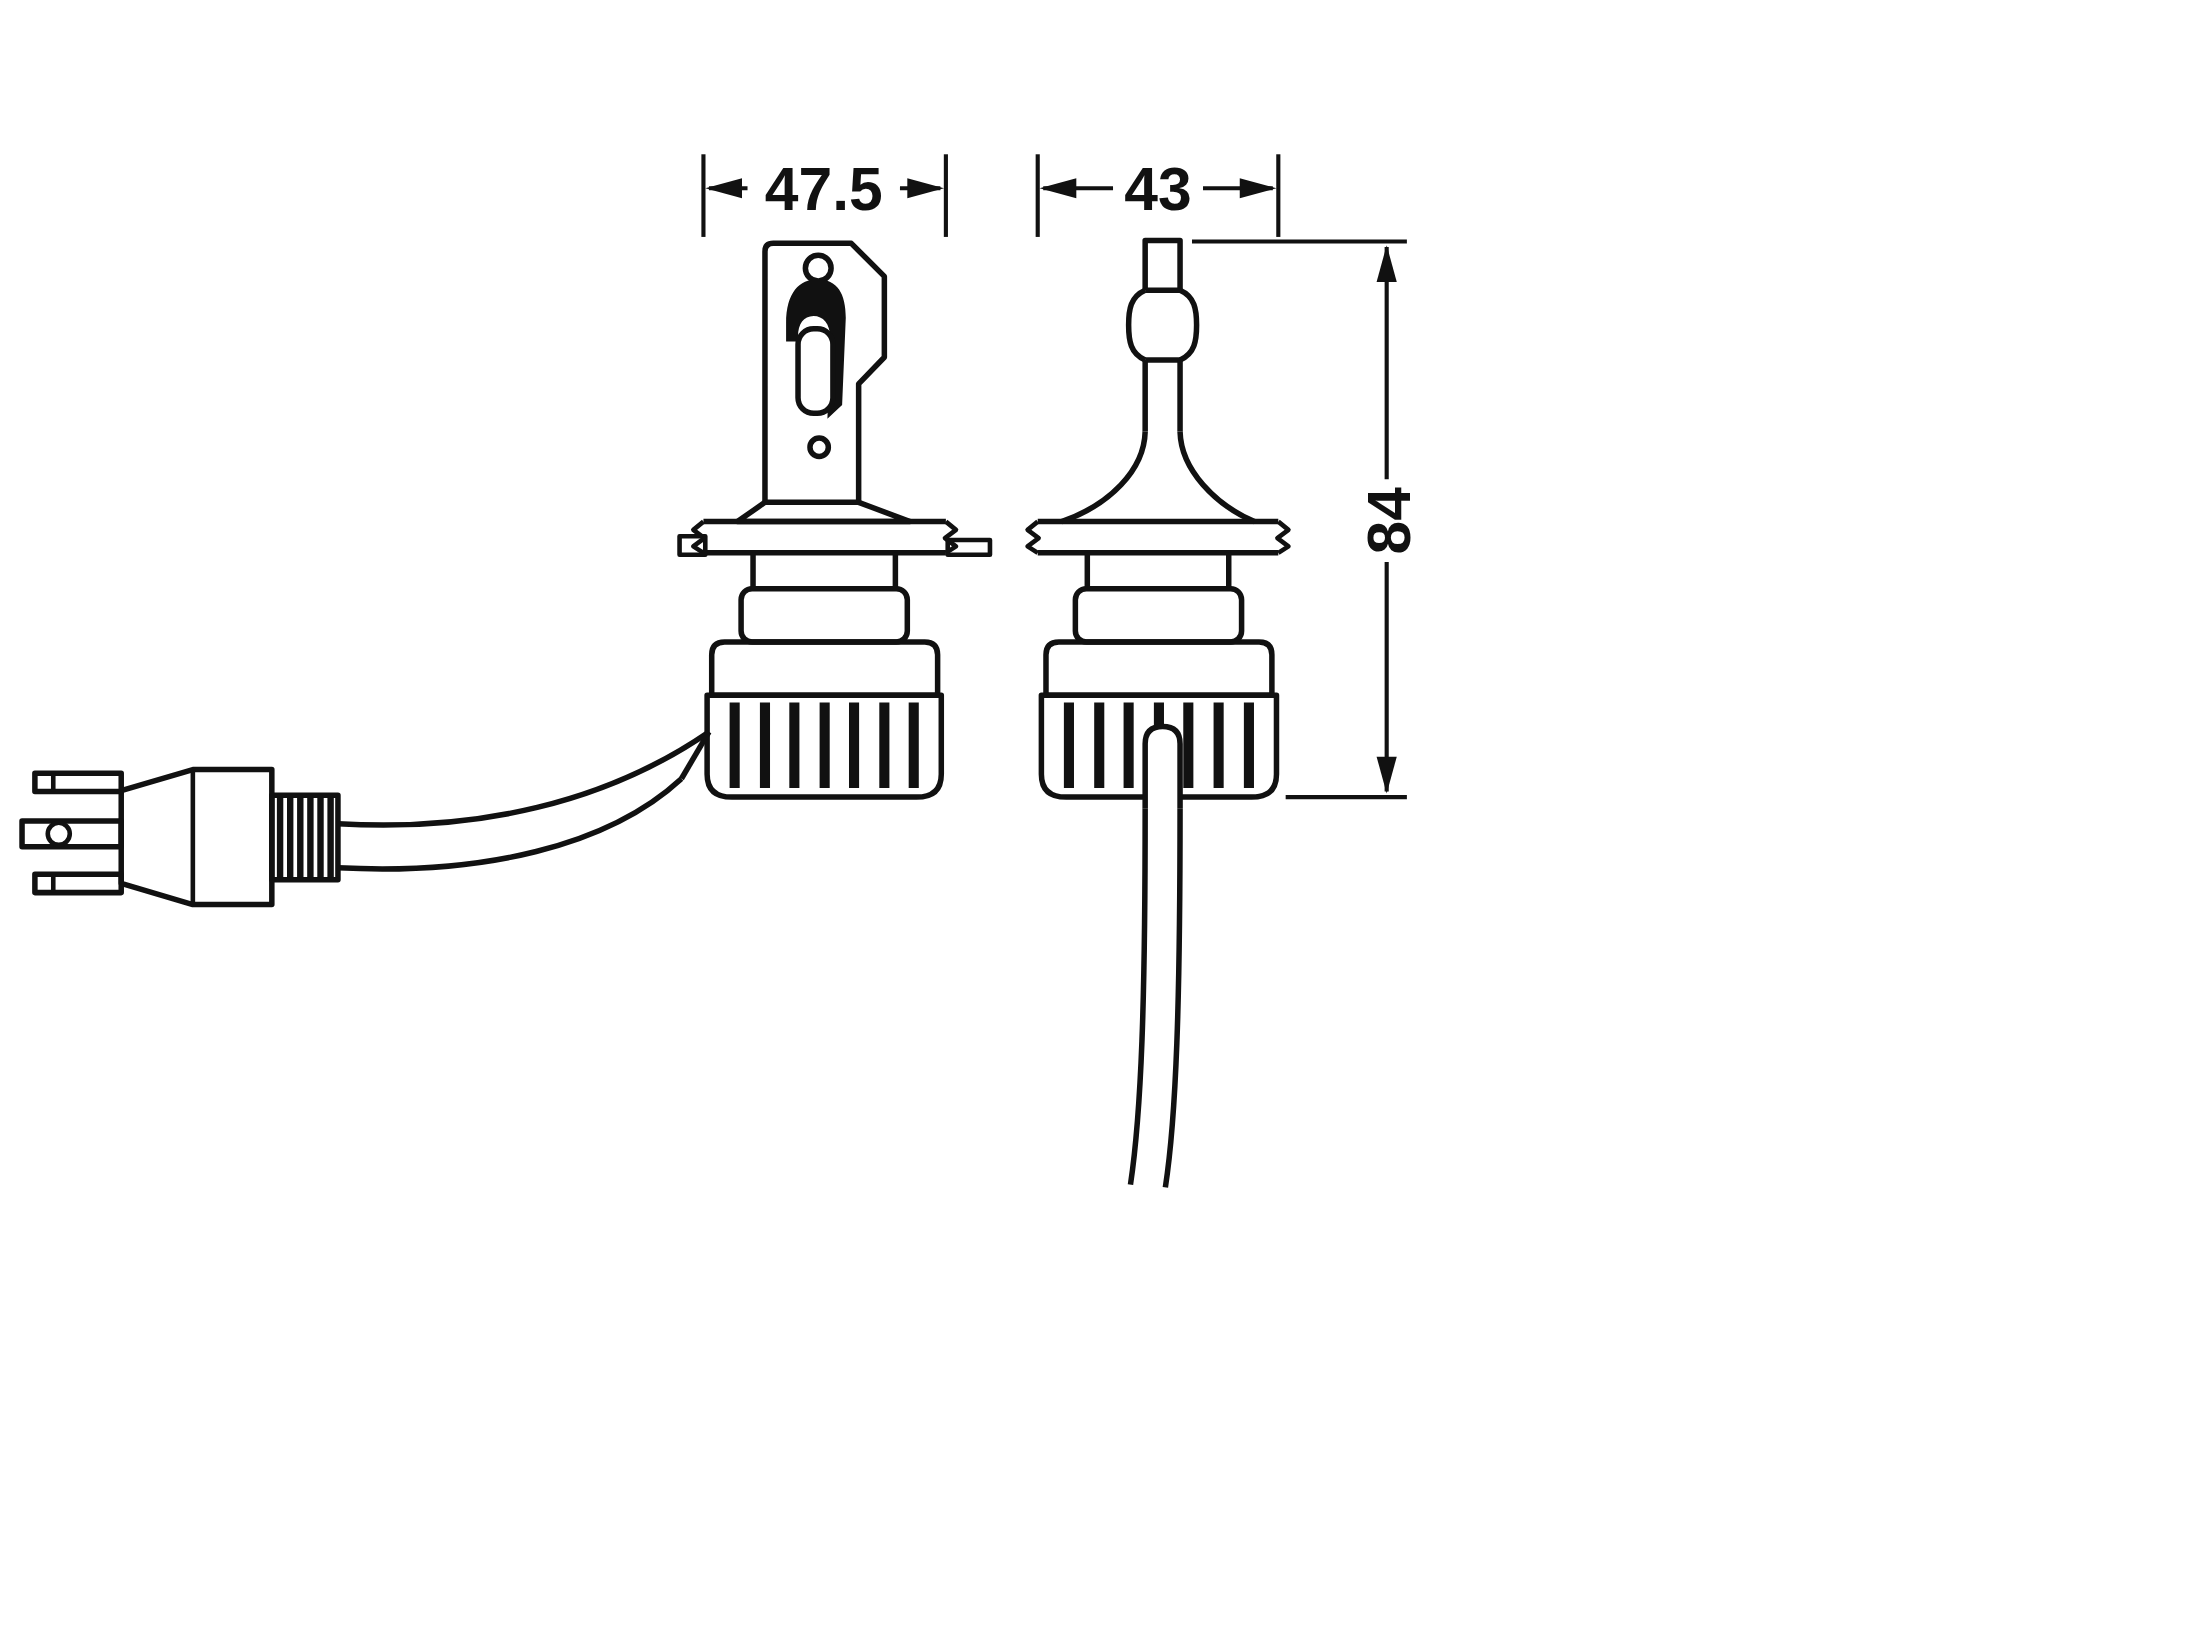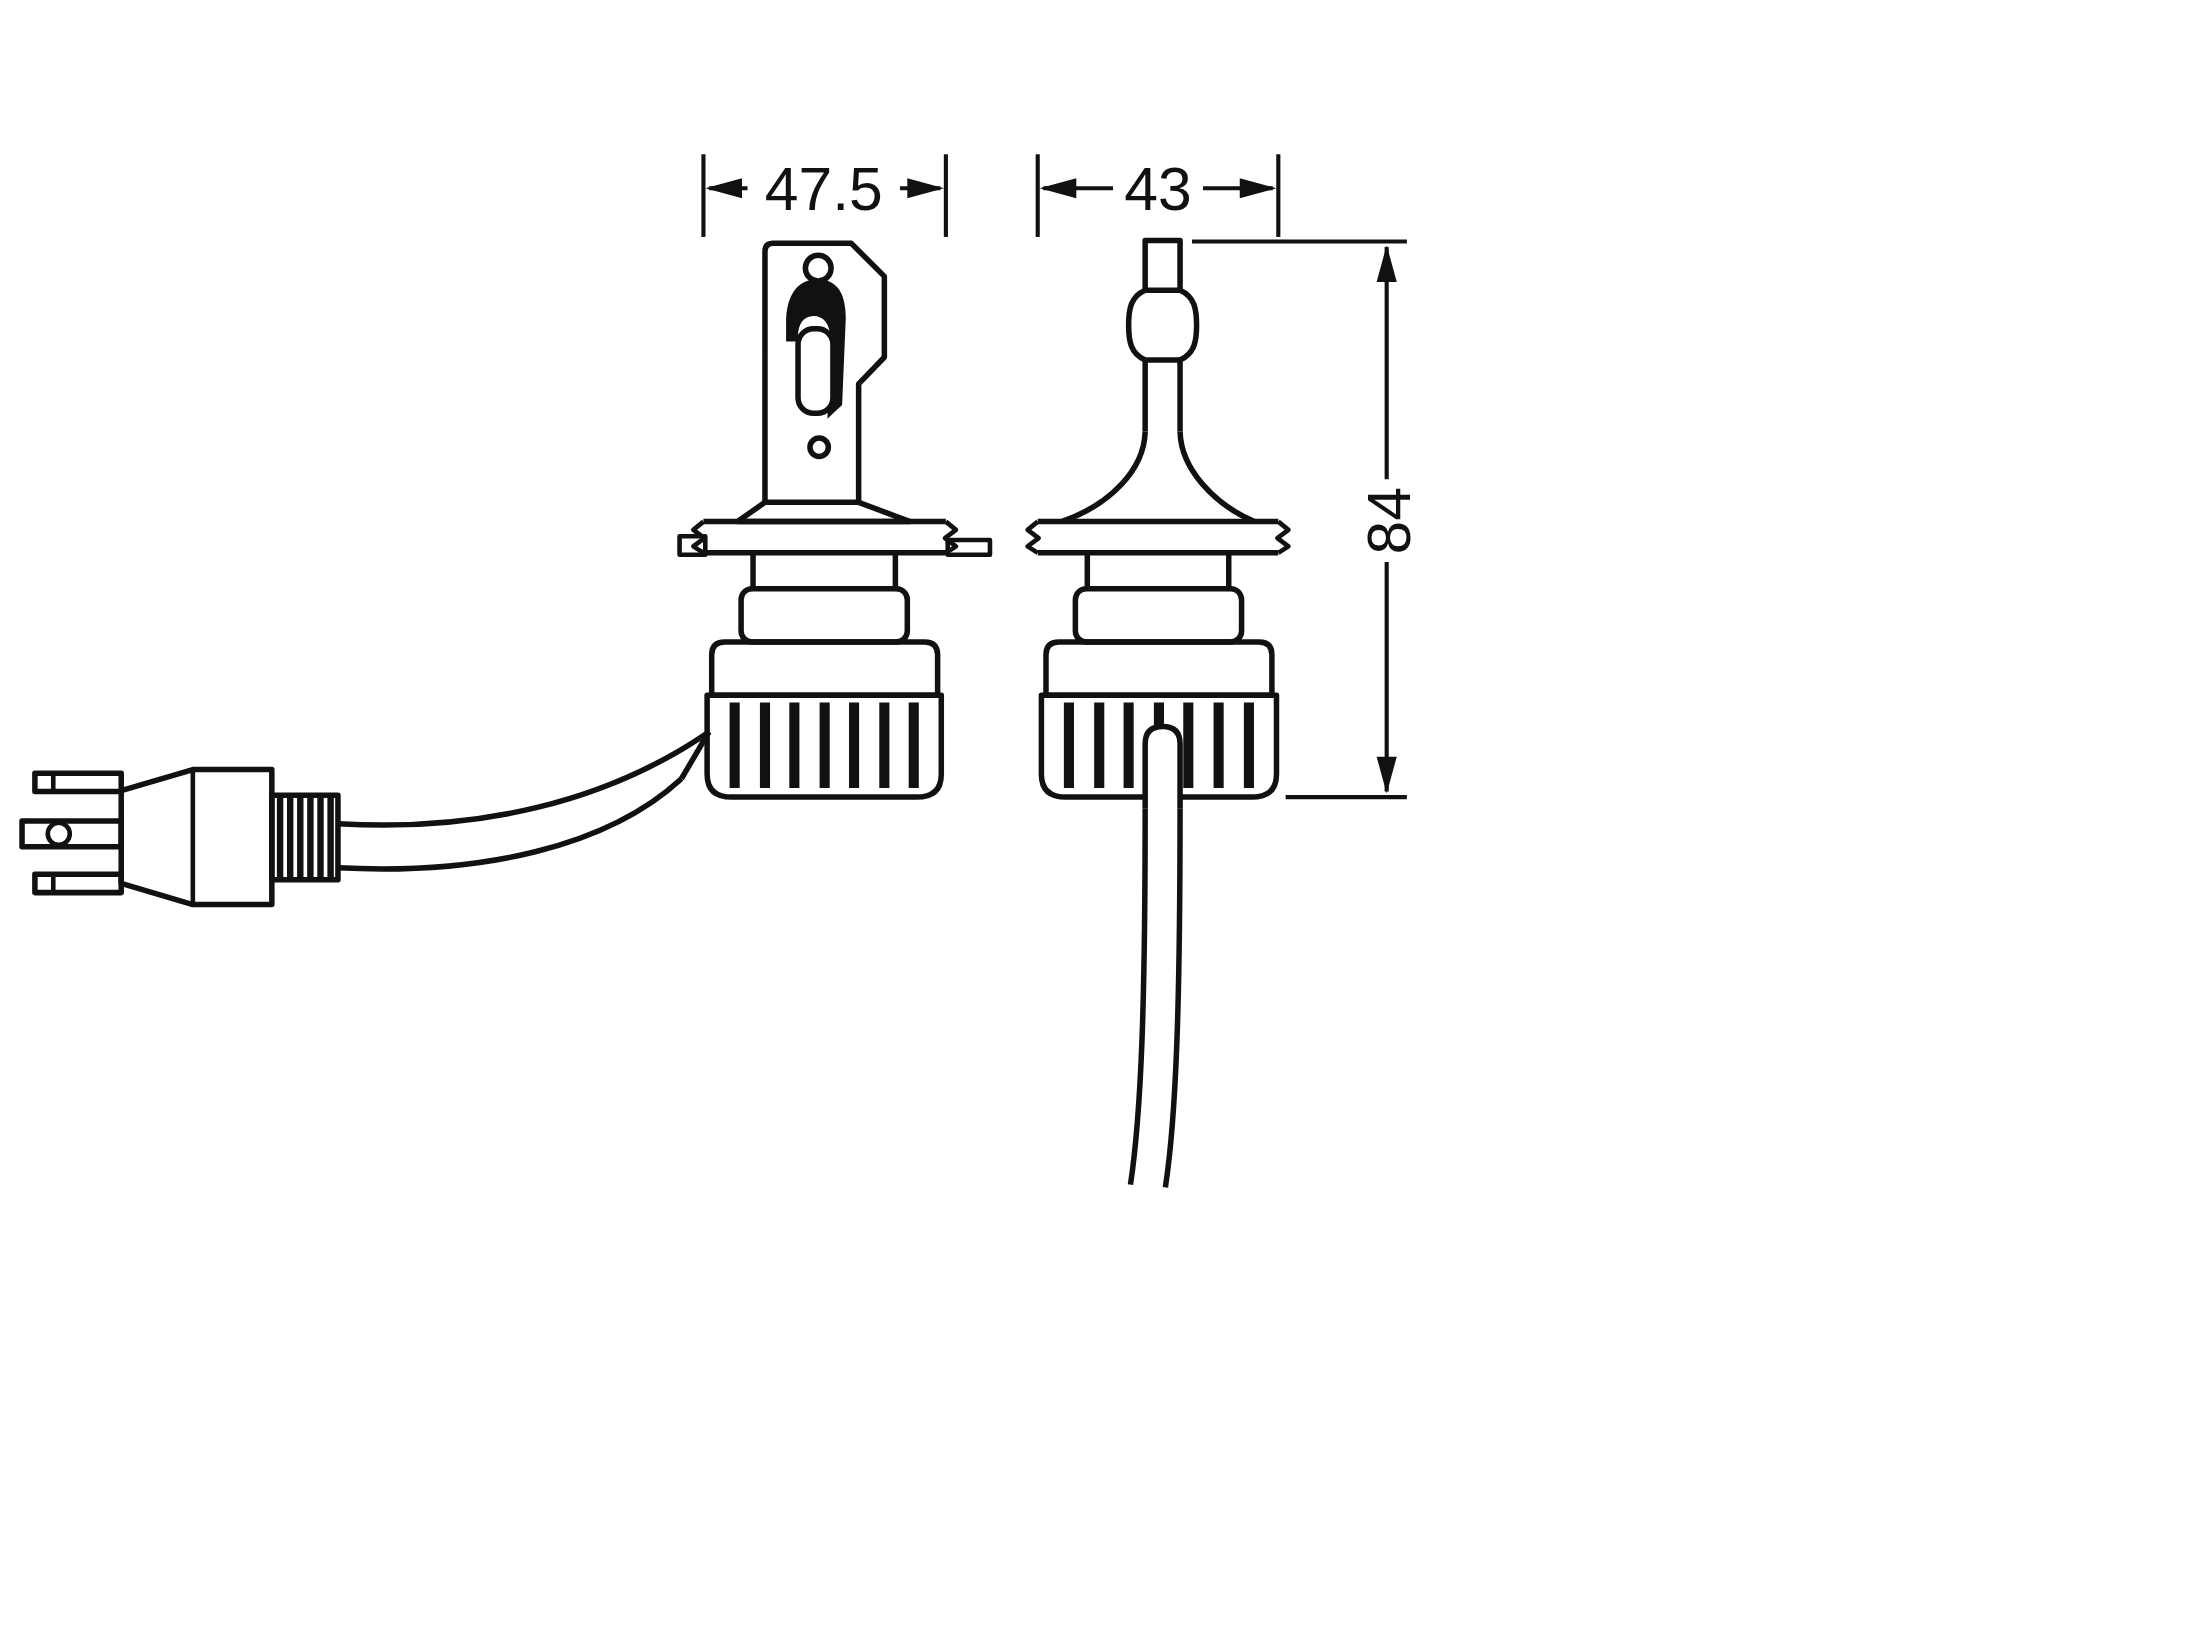--- a/index.html
+++ b/index.html
@@ -6,20 +6,21 @@
     margin: 0;
     padding: 0;
     background: #ffffff;
   }
   .page {
     position: relative;
     width: 2204px;
     height: 1653px;
     background: #ffffff;
     font-family: "Liberation Sans", sans-serif;
+    font-weight: bold;
   }
   svg { display: block; }
   .outline   { stroke: #111111; stroke-width: 6; fill: none; stroke-linejoin: round; }
   .outline-thin { stroke: #111111; stroke-width: 5; fill: none; stroke-linejoin: round; }
   .rib       { stroke: #111111; stroke-width: 11; fill: none; }
   .sleeve-rib{ stroke: #111111; stroke-width: 7; fill: none; }
   .dimline   { stroke: #111111; stroke-width: 4.5; fill: none; }
   .arrow     { fill: #111111; stroke: none; }
   .blackfill { fill: #111111; stroke: none; }
   .whitefill { fill: #ffffff; stroke: #111111; stroke-width: 6; }

